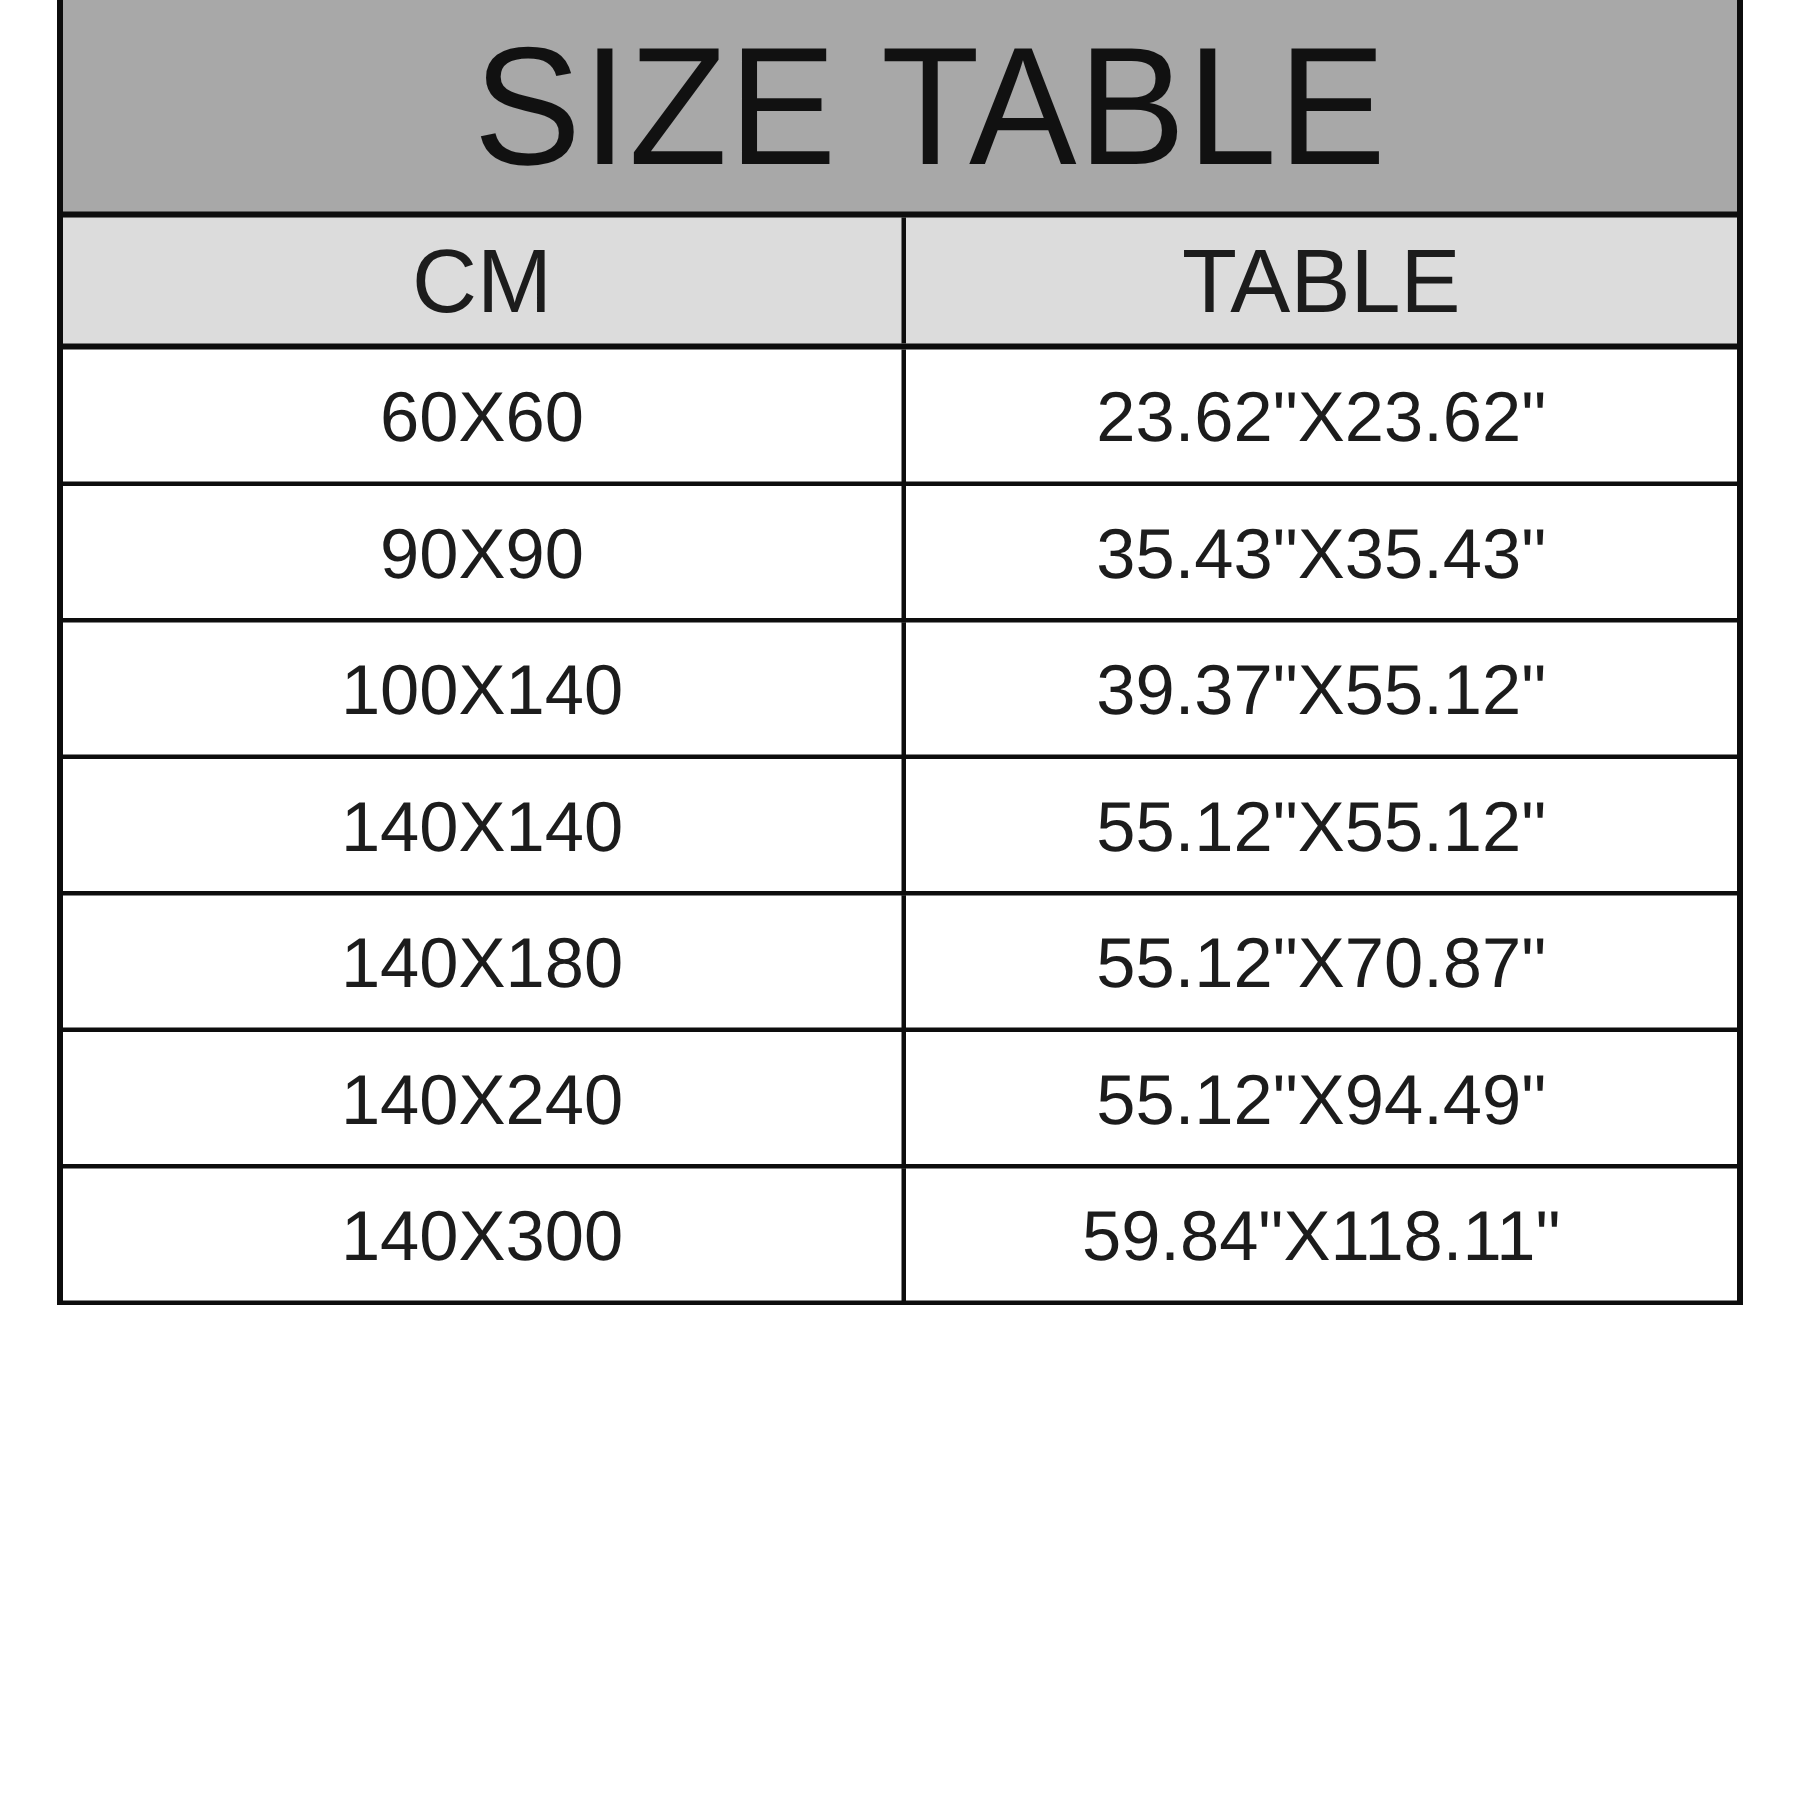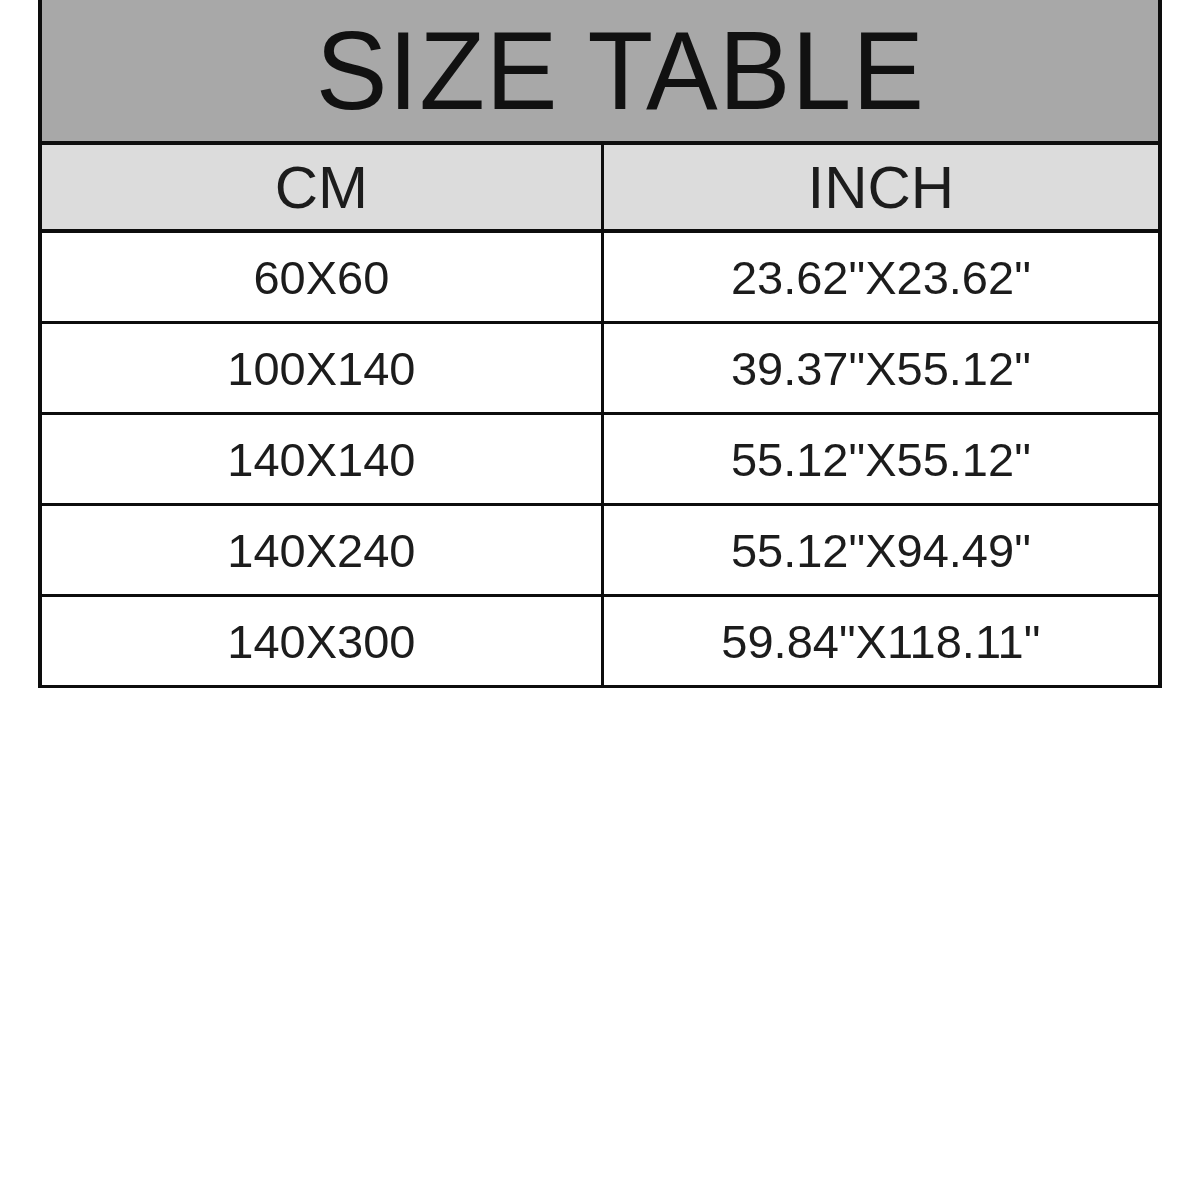--- a/index.html
+++ b/index.html
@@ -82,35 +82,43 @@
     </div>
 
     <table class="grid">
       <colgroup>
           <col class="col-cm">
           <col class="col-inch">
         </colgroup>
       <thead>
         <tr>
           <th class="cm-header">CM</th>
-          <th>INCH</th>
+          <th>TABLE</th>
         </tr>
       </thead>
       <tbody>
         <tr>
           <td class="cm-cell">60X60</td>
           <td>23.62"X23.62"</td>
         </tr>
         <tr>
+          <td class="cm-cell">90X90</td>
+          <td>35.43"X35.43"</td>
+        </tr>
+        <tr>
           <td class="cm-cell">100X140</td>
           <td>39.37"X55.12"</td>
         </tr>
         <tr>
           <td class="cm-cell">140X140</td>
           <td>55.12"X55.12"</td>
+        </tr>
+        <tr>
+          <td class="cm-cell">140X180</td>
+          <td>55.12"X70.87"</td>
         </tr>
         <tr>
           <td class="cm-cell">140X240</td>
           <td>55.12"X94.49"</td>
         </tr>
         <tr>
           <td class="cm-cell">140X300</td>
           <td>59.84"X118.11"</td>
         </tr>
       </tbody>

